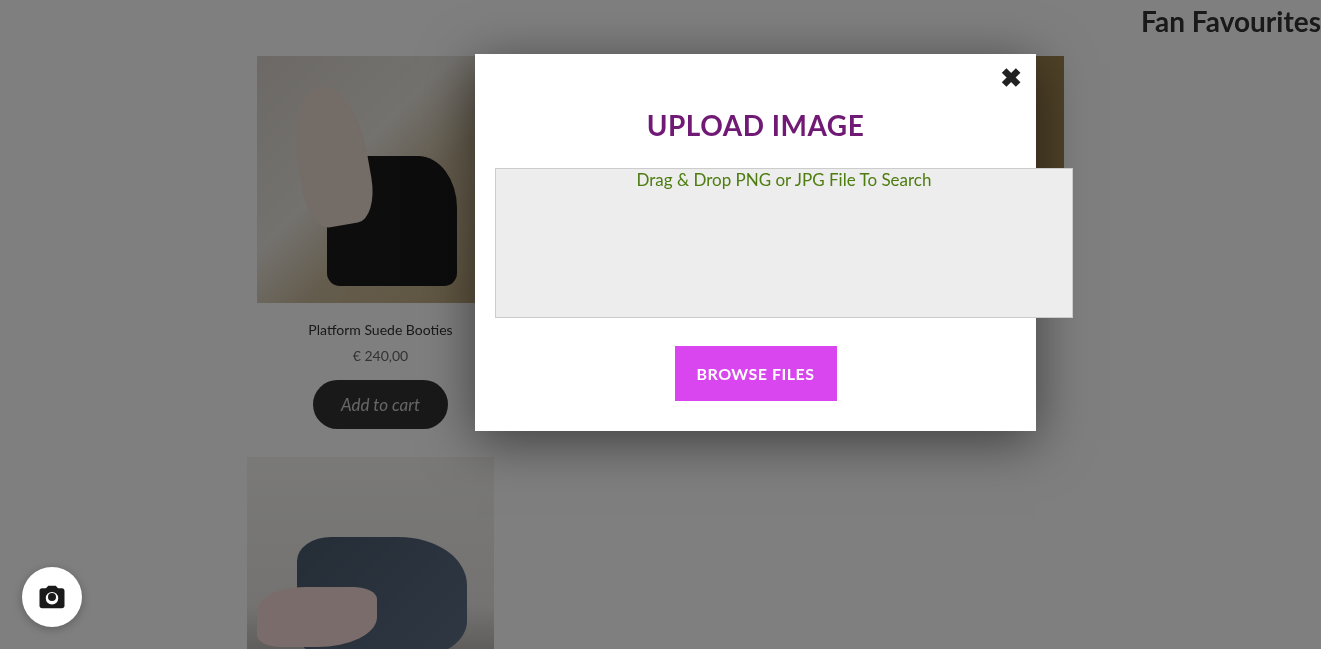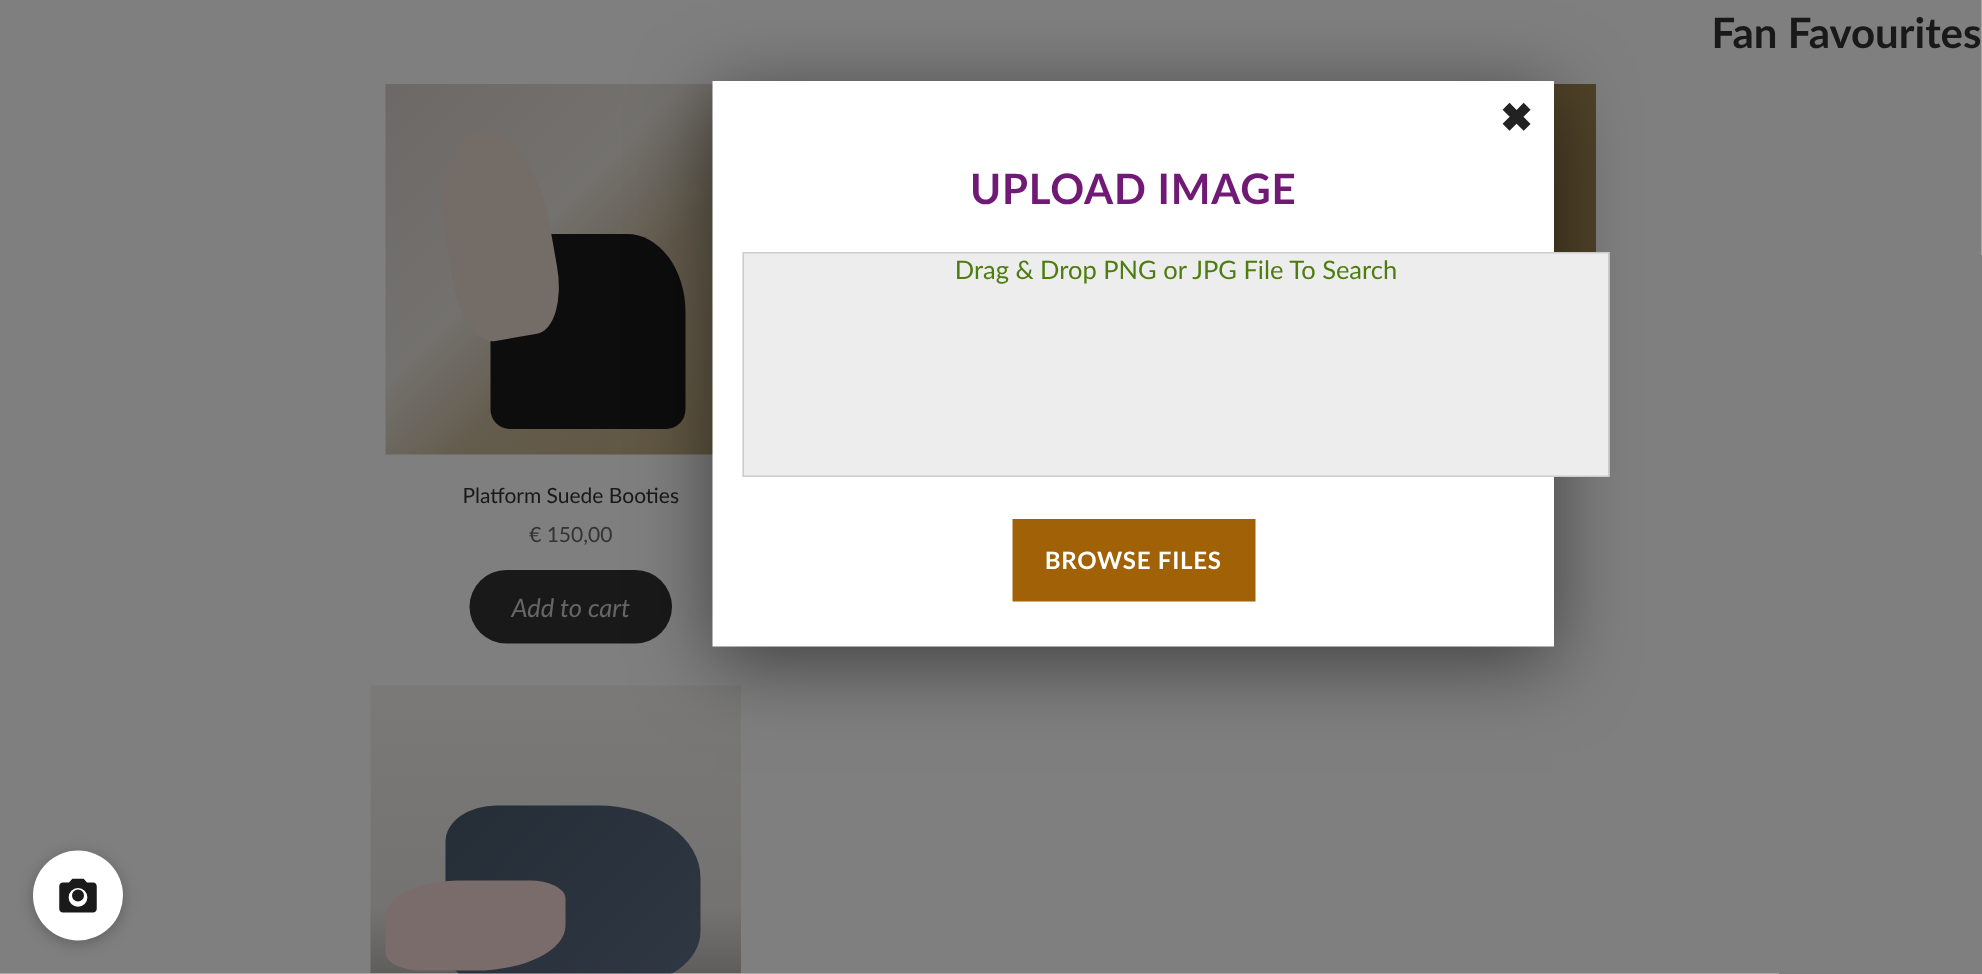--- a/index.html
+++ b/index.html
@@ -183,21 +183,21 @@
       align-items: flex-start;
       justify-content: center;
       font-size: 17px;
       color: #4d7c0f;
     }
     .browse-btn-wrap {
       text-align: center;
       margin-top: 28px;
     }
     .browse-btn {
-      background: #a16207;
+      background: #d946ef;
       color: #fff;
       border: none;
       padding: 18px 22px;
       font-size: 16px;
       font-weight: 700;
       letter-spacing: 0.5px;
       cursor: pointer;
       font-family: inherit;
     }
     
@@ -227,21 +227,21 @@
 
 <div class="page-content">
 
   <h2 class="section-title">Fan Favourites</h2>
 
   <div class="products-row">
 
     <div class="product-card">
       <div class="product-image img-booties"></div>
       <div class="product-name">Platform Suede Booties</div>
-      <div class="product-price">€ 150,00</div>
+      <div class="product-price">€ 240,00</div>
       <button class="add-to-cart-btn">Add to cart</button>
     </div>
 
     <div class="product-card">
       <div class="product-image img-p2"></div>
     </div>
 
     <div class="product-card">
       <div class="product-image img-p3"></div>
     </div>

